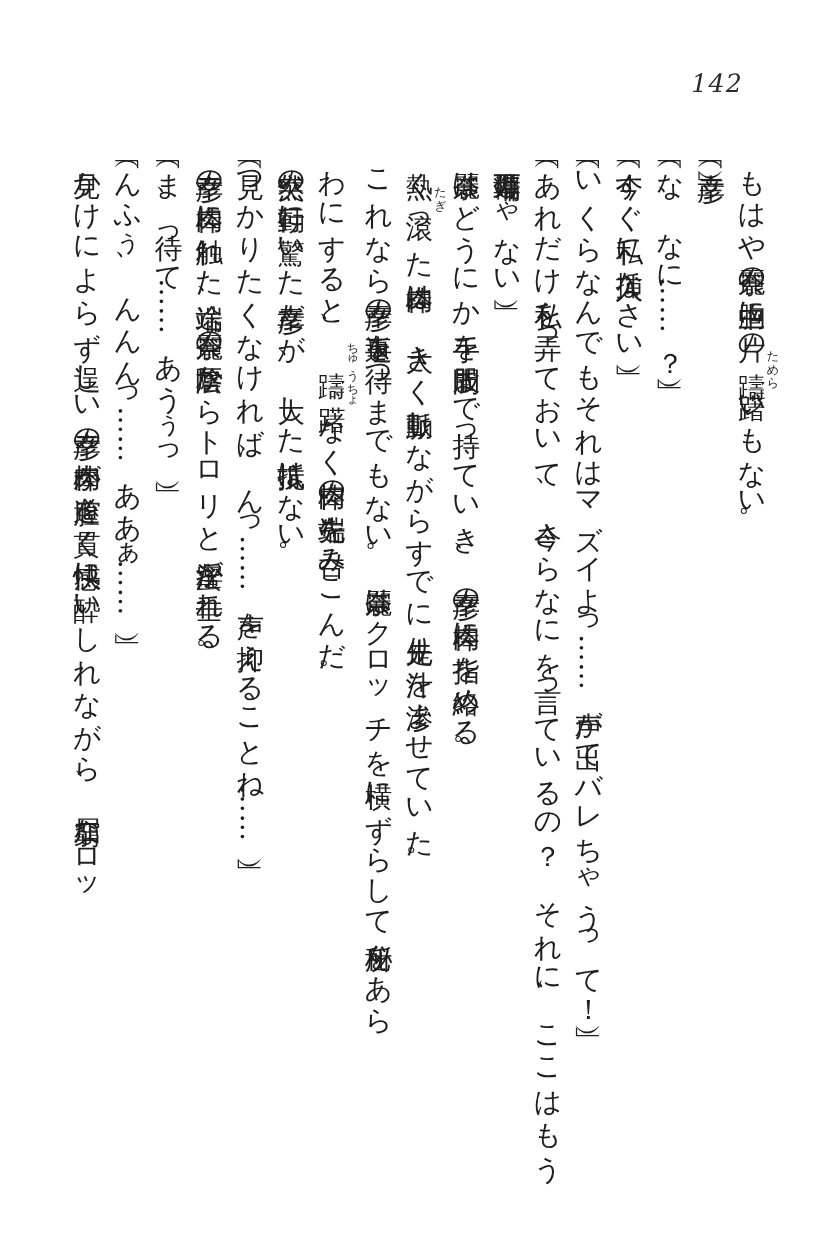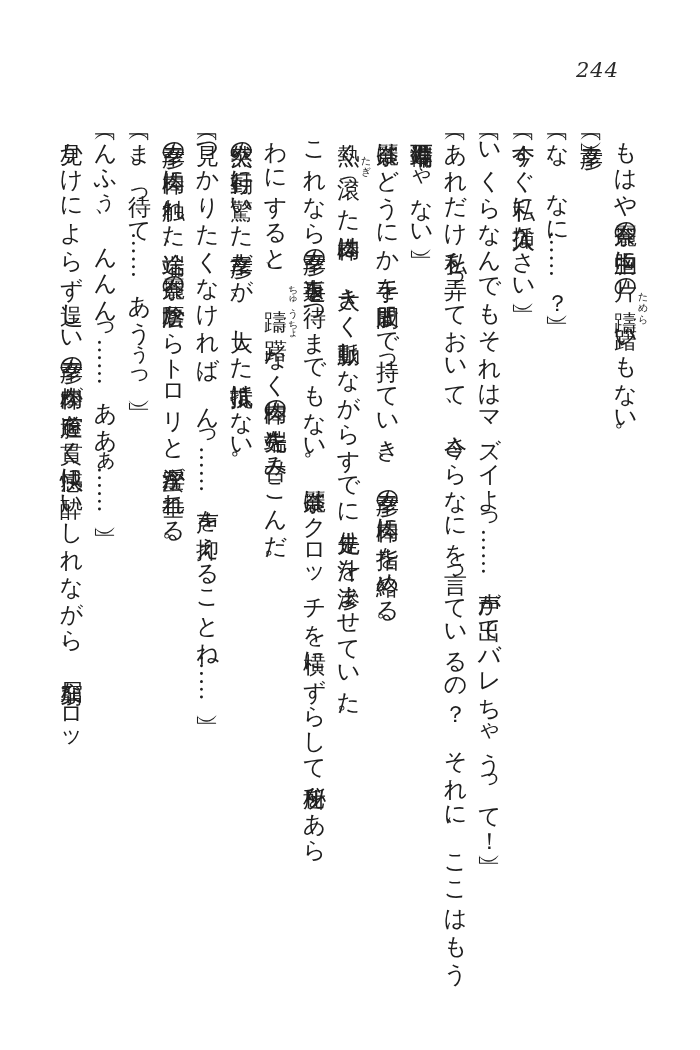--- a/index.html
+++ b/index.html
@@ -47,21 +47,21 @@
   rt {
     font-size: 10px;
     letter-spacing: 0;
     color: #1e1e1e;
   }
 </style>
 </head>
 <body>
 
 <div class="page" style="background: rgb(255, 255, 255);">
-  <div class="page-number">244</div>
+  <div class="page-number">142</div>
   <div class="text-block" style="color: rgb(30, 30, 30);">
       <p class="line">もはや麗奈の胸中に一片の<ruby>躊躇<rt>ためら</rt></ruby>いもない。</p>
       <p class="line">「（幸彦）」</p>
       <p class="line">「（な、なに……？）」</p>
       <p class="line">「（今すぐ私に挿入なさい）」</p>
       <p class="line">「（いくらなんでもそれはマズイよっ……声が出てバレちゃうって！）」</p>
       <p class="line">「（あれだけ私を弄っておいて、今さらなにを言っているの？　それに、ここはもう</p>
       <p class="line">準備万端じゃない）」</p>
       <p class="line">麗奈はどうにか手を股間まで持っていき、幸彦の肉棒に指を絡める。</p>
       <p class="line">熱く<ruby>滾<rt>たぎ</rt></ruby>った肉棒は、大きく脈動しながらすでに先走り汁を滲ませていた。</p>

